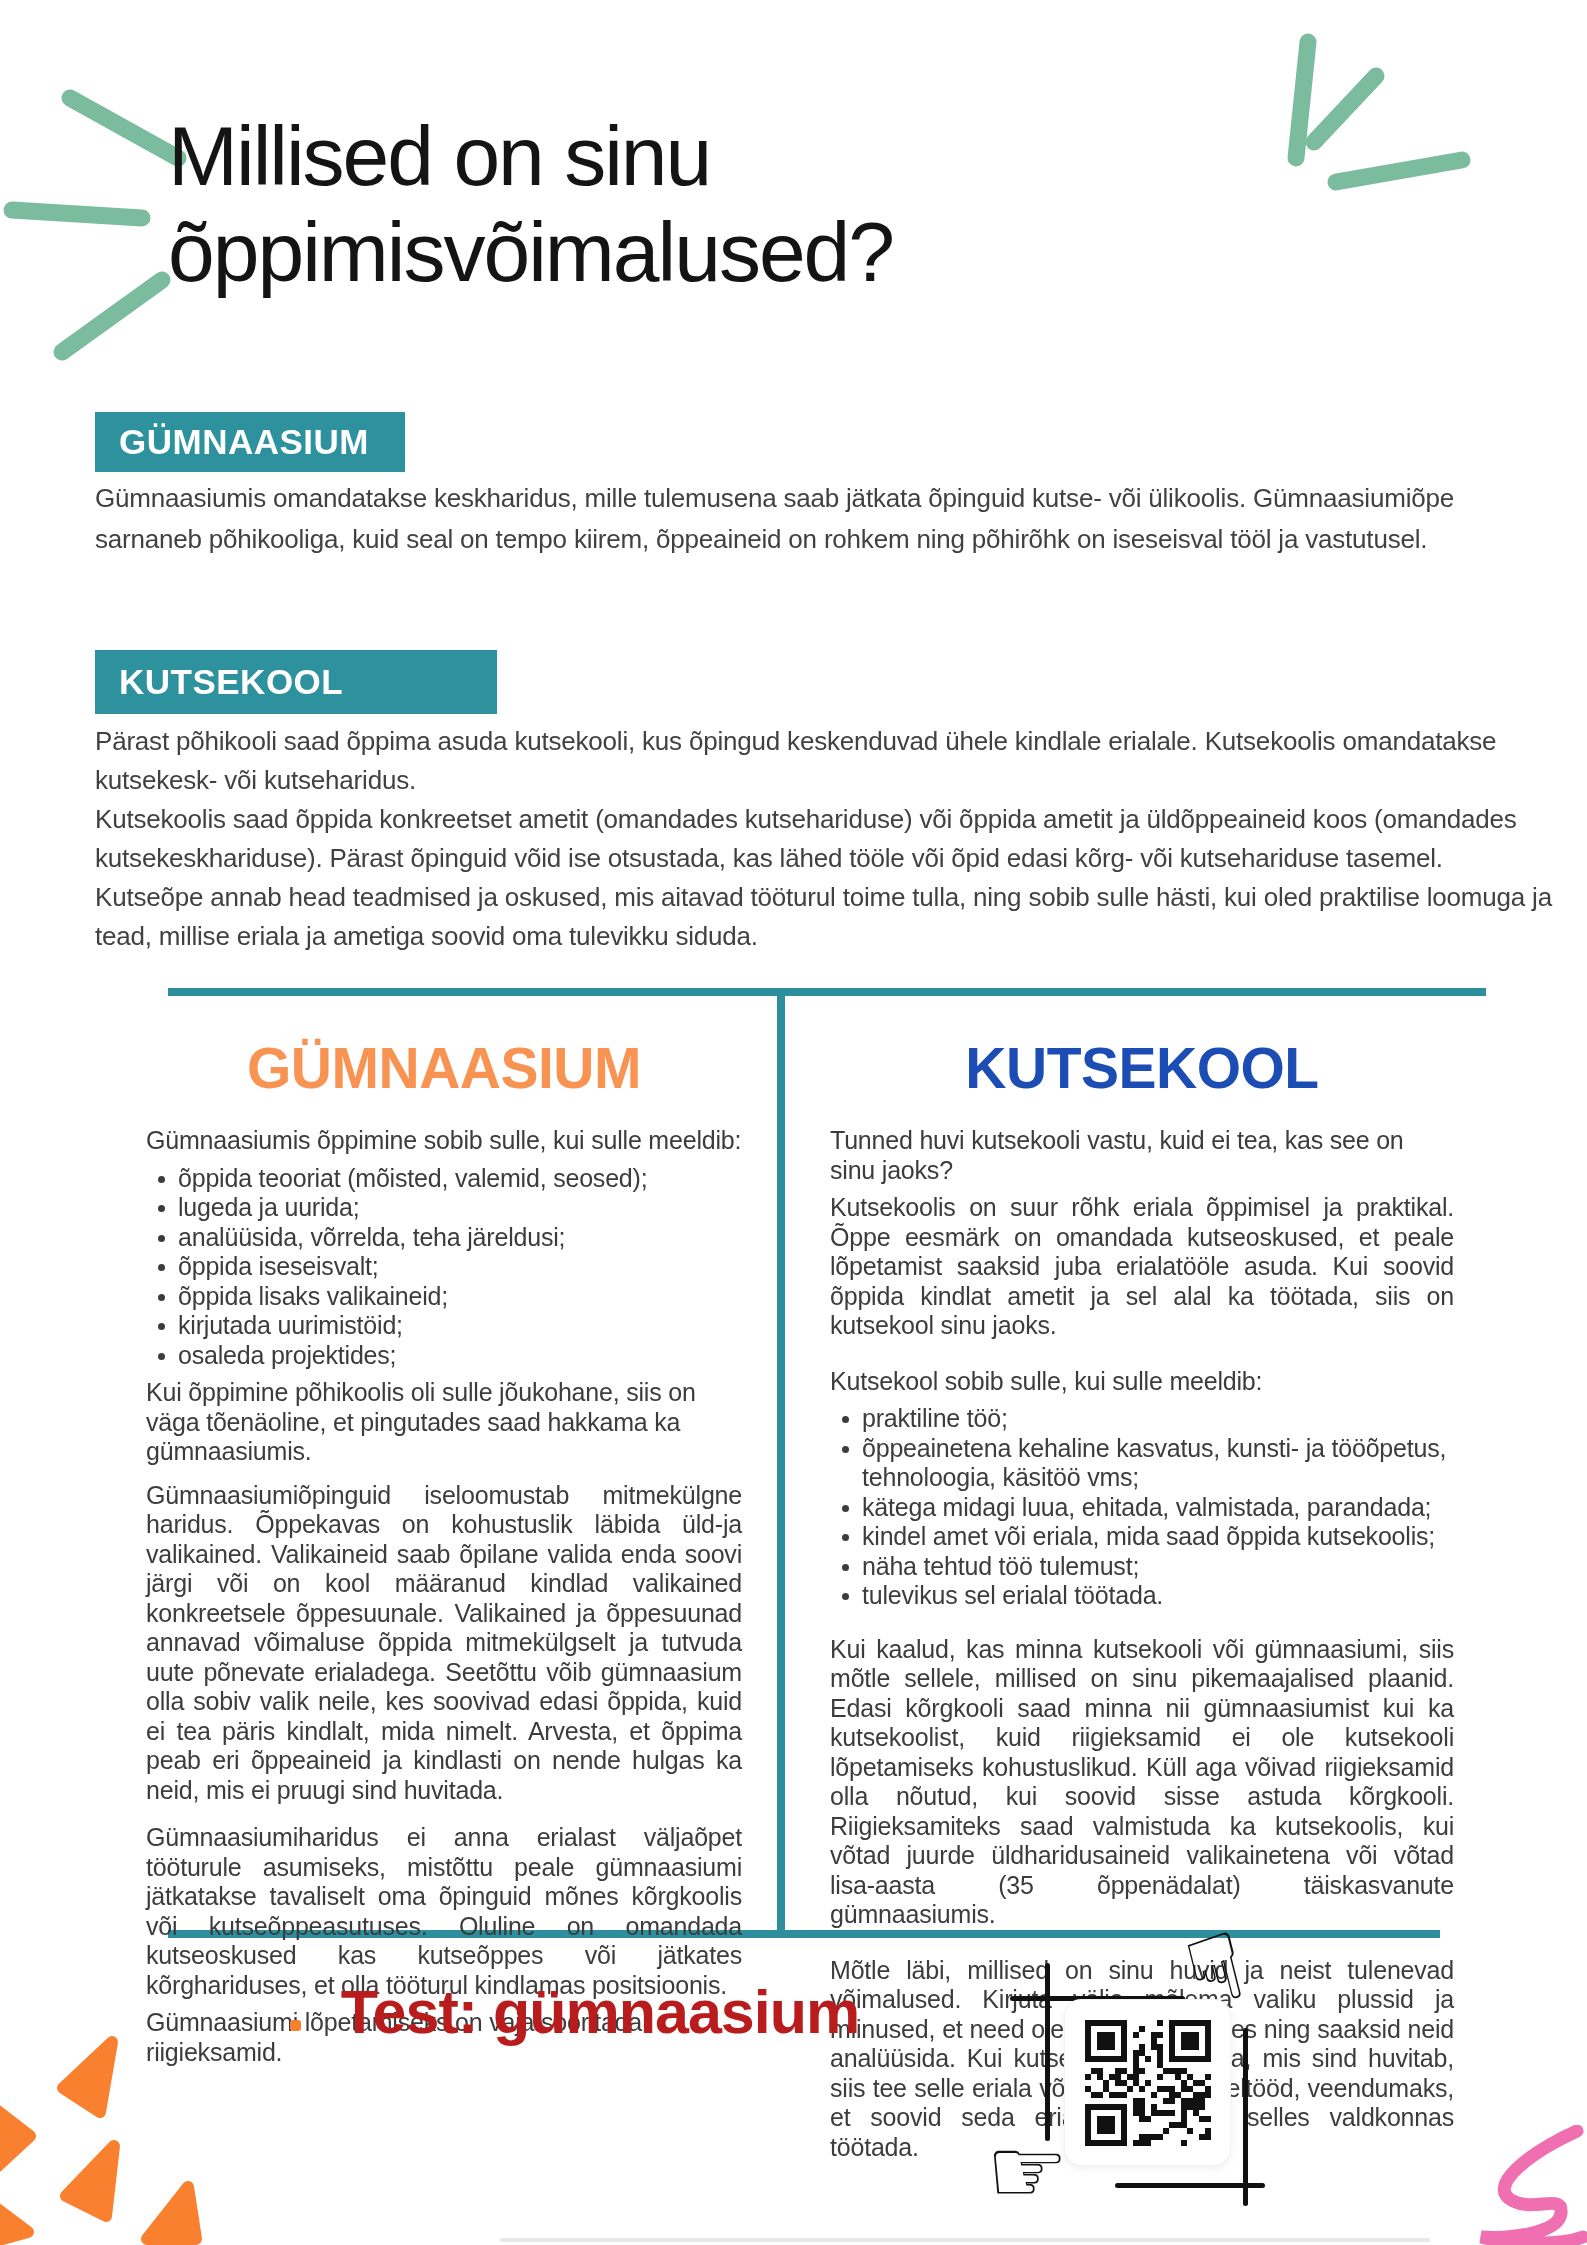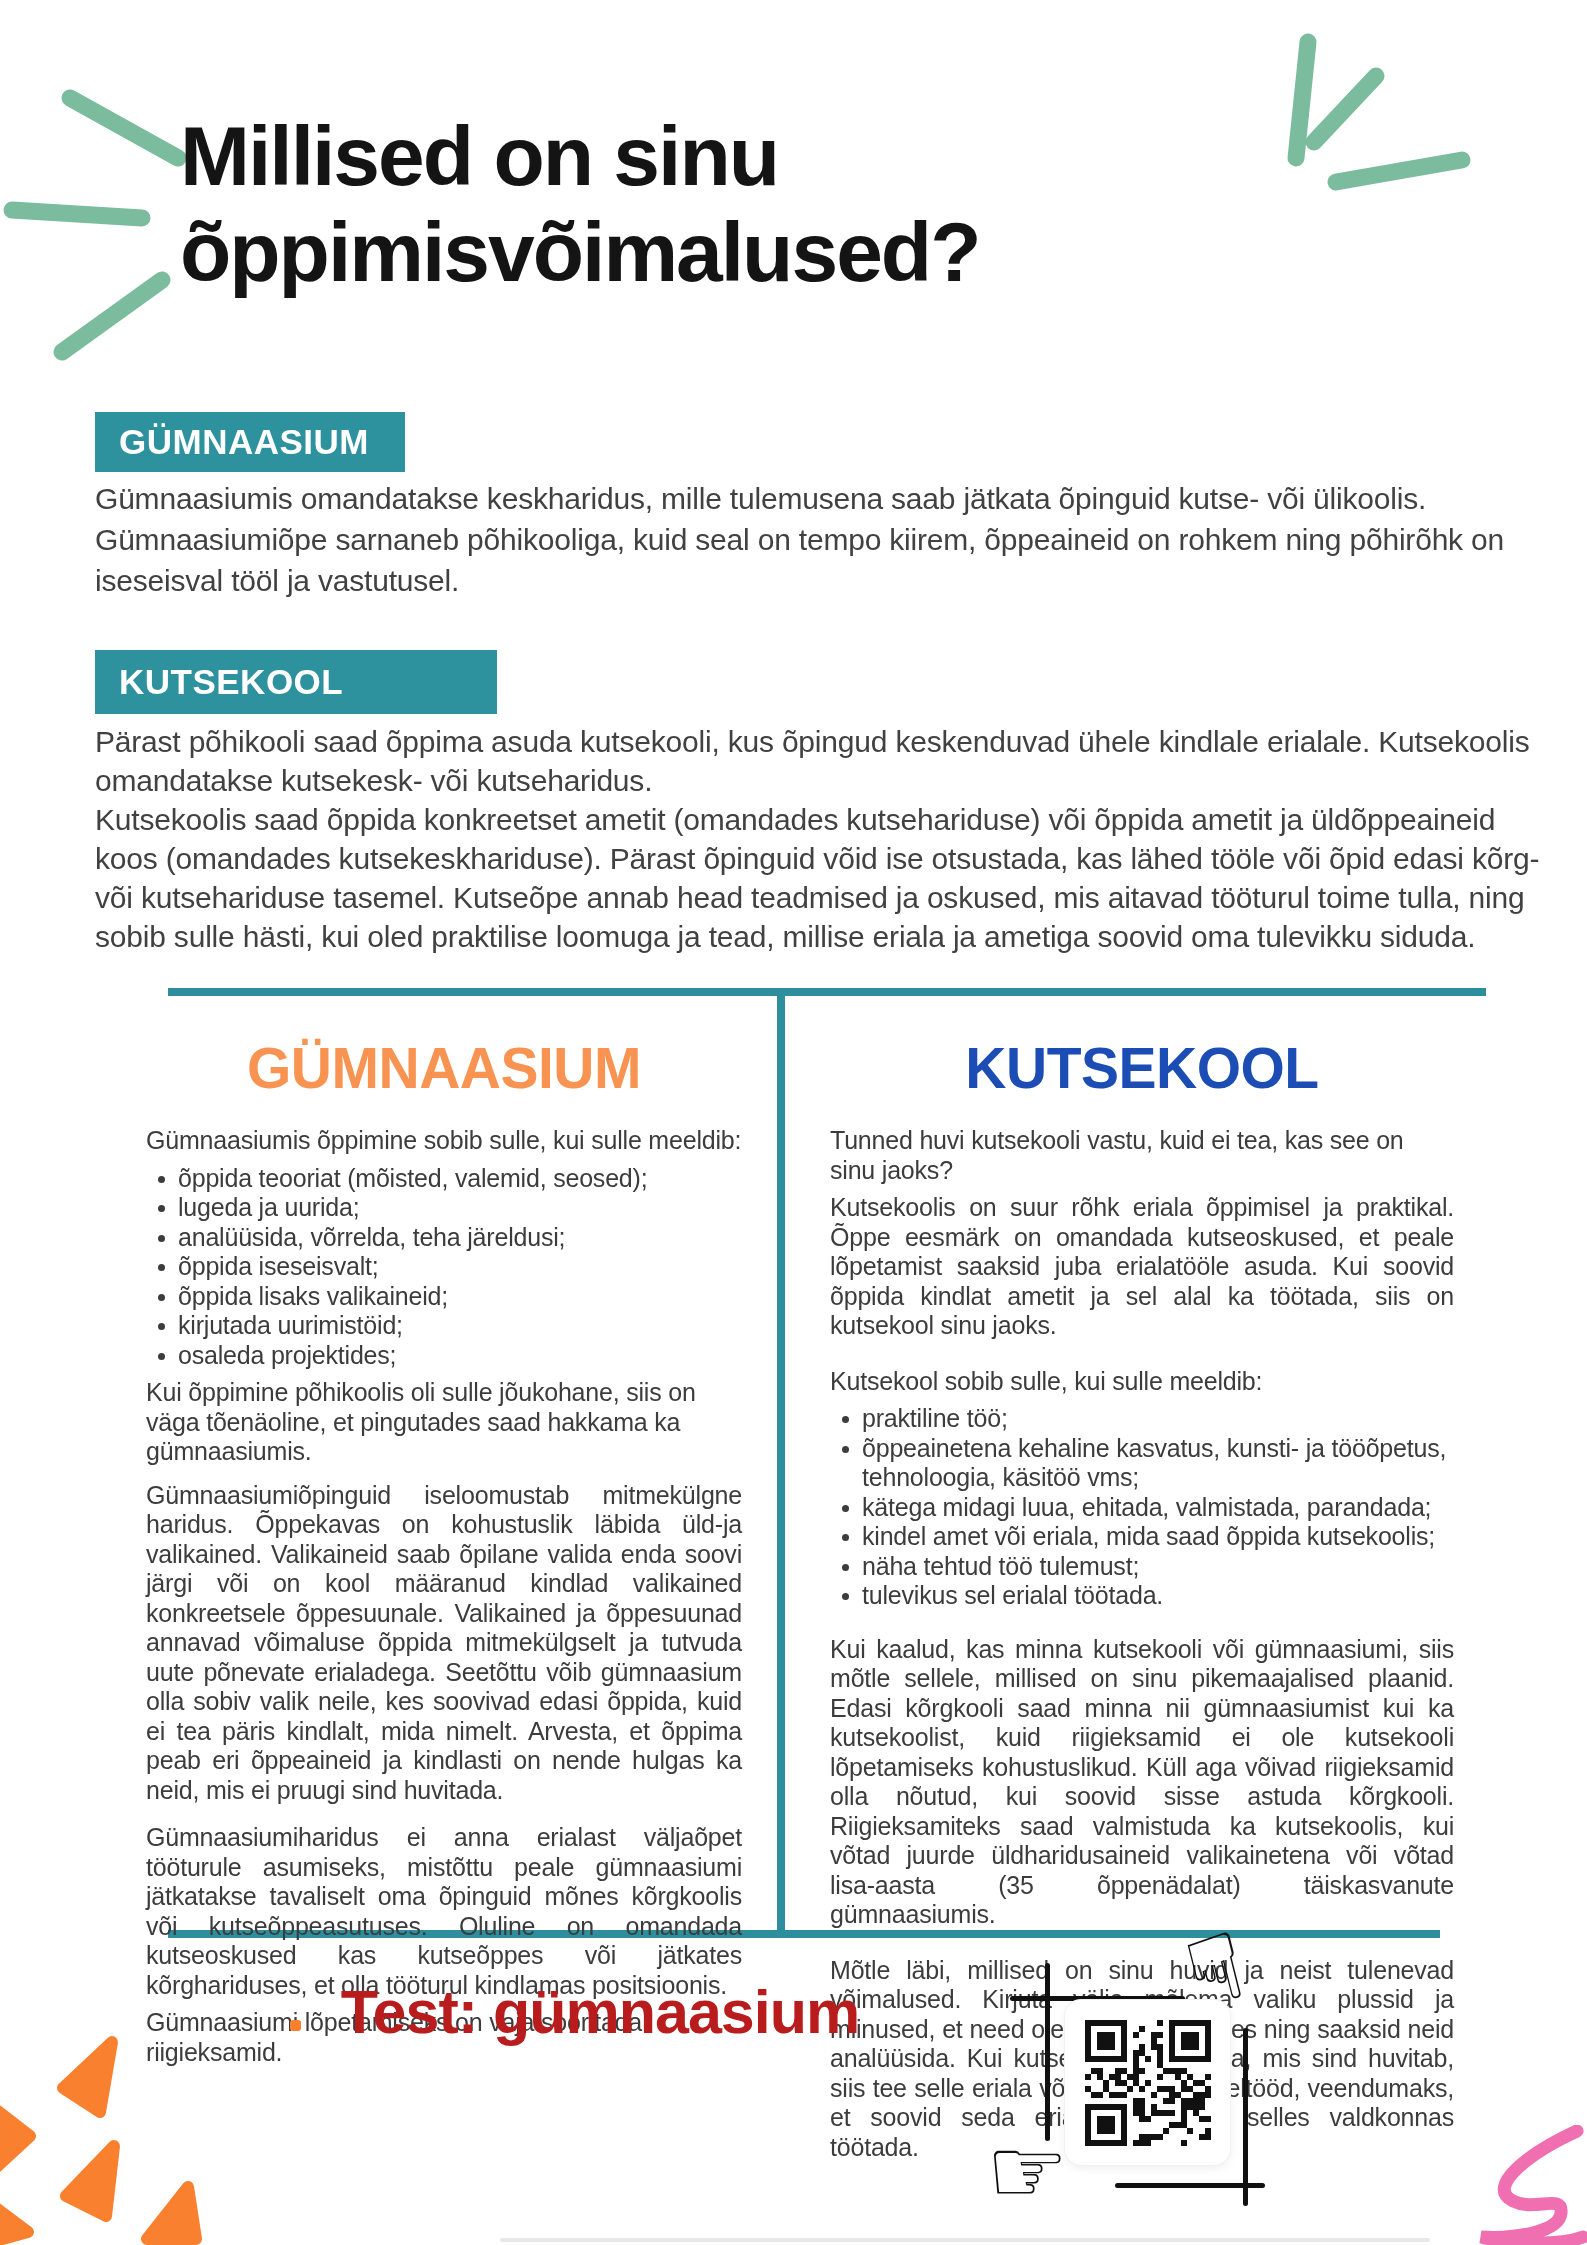--- a/index.html
+++ b/index.html
@@ -6,40 +6,40 @@
   .page{
     position:relative;
     width:1587px;height:2245px;
     background:#ffffff;
     overflow:hidden;
     font-family:"Liberation Sans", sans-serif;
     color:#3c3c3c;
   }
   
   .title{
-    position:absolute;left:180px;top:52px;
-    font-size:84px;line-height:96px;font-weight:bold;
+    position:absolute;left:168px;top:52px;
+    font-size:84px;line-height:96px;font-weight:normal;
     letter-spacing:-2px;color:#141414;
   }
   
   .brush{position:absolute;}
   .brush path{stroke:#7abc9d;stroke-width:17;stroke-linecap:round;fill:none;}
   
   .tealbox{
     position:absolute;background:#2d919e;color:#ffffff;
     display:flex;align-items:center;
     font-weight:bold;font-size:35px;letter-spacing:0.5px;
     padding-left:24px;box-sizing:border-box;
   }
   .box-gymnasium{left:95px;top:412px;width:310px;height:60px;}
   .box-kutsekool{left:95px;top:650px;width:402px;height:64px;}
   
   .info{
     position:absolute;left:95px;
-    font-size:30px;line-height:41px;color:#414141;
+    font-size:26px;line-height:41px;color:#414141;
     letter-spacing:-0.2px;
   }
   .info p{margin:0;}
   .info-gymnasium{top:478px;width:1445px;}
   .info-kutsekool{top:722px;width:1460px;line-height:39px;}
   
   .rule{position:absolute;background:#2d8f9e;}
   .rule-top{left:168px;top:988px;width:1318px;height:8px;}
   .rule-mid{left:777px;top:988px;width:8px;height:950px;}
   .rule-bottom{left:168px;top:1930px;width:1272px;height:8px;}

